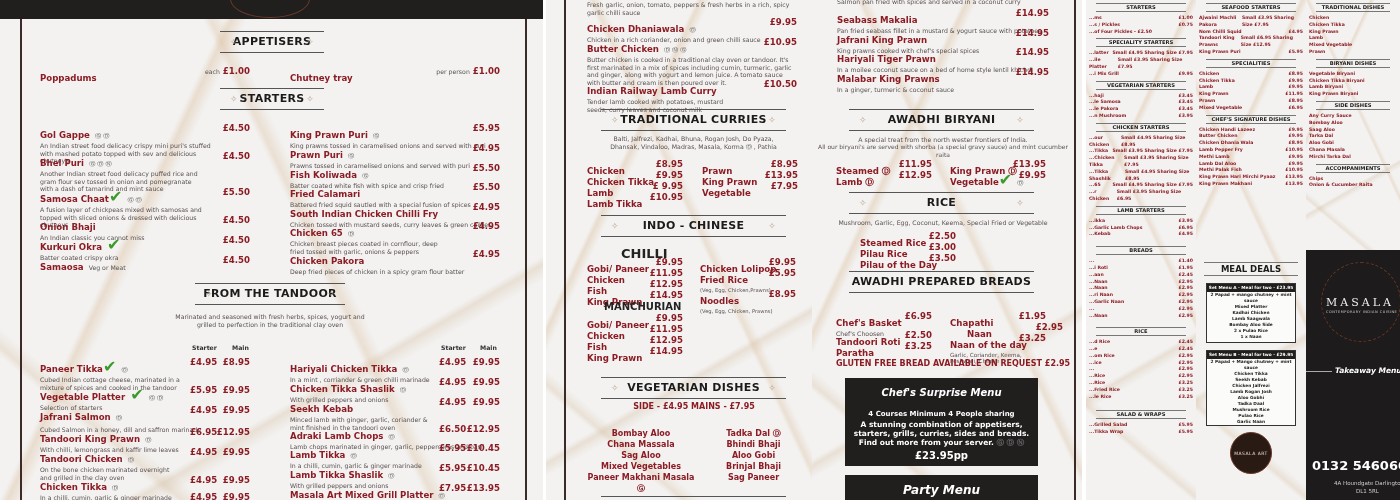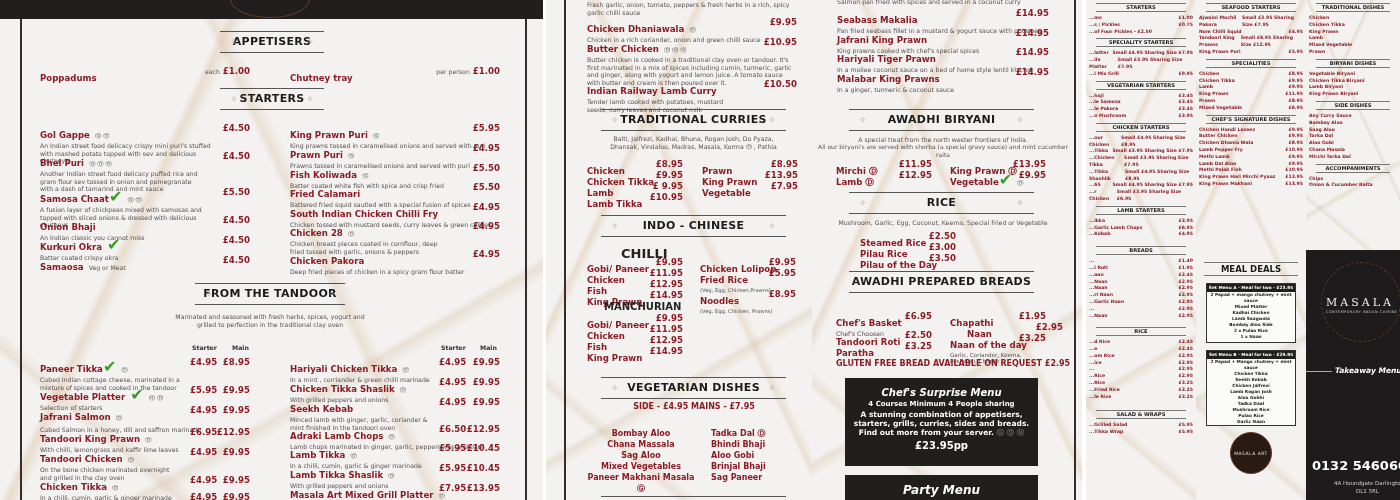--- a/index.html
+++ b/index.html
@@ -66,21 +66,21 @@
   <div class="item" style="left:40px;top:187px;width:210px"><span class="n">Samosa Chaat</span><span class="veg">✔</span> <span class="sm">Ⓖ Ⓓ</span><span class="p" style="right:0">£5.50</span><div class="desc" style="width:175px">A fusion layer of chickpeas mixed with samosas and topped with sliced onions &amp; dressed with delicious chutneys</div></div>
   <div class="item" style="left:40px;top:215px;width:210px"><span class="n">Onion Bhaji</span><span class="p" style="right:0">£4.50</span><div class="desc">An Indian classic you cannot miss</div></div>
   <div class="item" style="left:40px;top:235px;width:210px"><span class="n">Kurkuri Okra</span> <span class="veg">✔</span><span class="p" style="right:0">£4.50</span><div class="desc">Batter coated crispy okra</div></div>
   <div class="item" style="left:40px;top:255px;width:210px"><span class="n">Samaosa</span> <span class="sm">Veg or Meat</span><span class="p" style="right:0">£4.50</span></div>
 
   <div class="item" style="left:290px;top:123px;width:210px"><span class="n">King Prawn Puri</span> <span class="sm">Ⓖ</span><span class="p" style="right:0">£5.95</span><div class="desc">King prawns tossed in caramelised onions and served with puri</div></div>
   <div class="item" style="left:290px;top:143px;width:210px"><span class="n">Prawn Puri</span> <span class="sm">Ⓖ</span><span class="p" style="right:0">£4.95</span><div class="desc">Prawns tossed in caramelised onions and served with puri</div></div>
   <div class="item" style="left:290px;top:163px;width:210px"><span class="n">Fish Koliwada</span> <span class="sm">Ⓖ</span><span class="p" style="right:0">£5.50</span><div class="desc">Batter coated white fish with spice and crisp fried</div></div>
   <div class="item" style="left:290px;top:182px;width:210px"><span class="n">Fried Calamari</span><span class="p" style="right:0">£5.50</span><div class="desc">Battered fried squid sautled with a special fusion of spices</div></div>
   <div class="item" style="left:290px;top:202px;width:210px"><span class="n">South Indian Chicken Chilli Fry</span><span class="p" style="right:0">£4.95</span><div class="desc">Chicken tossed with mustard seeds, curry leaves &amp; green chillies</div></div>
-  <div class="item" style="left:290px;top:221px;width:210px"><span class="n">Chicken 28</span> <span class="sm">Ⓓ</span><span class="p" style="right:0">£4.95</span><div class="desc" style="width:160px">Chicken breast pieces coated in cornflour, deep fried tossed with garlic, onions &amp; peppers</div></div>
+  <div class="item" style="left:290px;top:221px;width:210px"><span class="n">Chicken 65</span> <span class="sm">Ⓓ</span><span class="p" style="right:0">£4.95</span><div class="desc" style="width:160px">Chicken breast pieces coated in cornflour, deep fried tossed with garlic, onions &amp; peppers</div></div>
   <div class="item" style="left:290px;top:249px;width:210px"><span class="n">Chicken Pakora</span><span class="p" style="right:0">£4.95</span><div class="desc">Deep fried pieces of chicken in a spicy gram flour batter</div></div>
 
   <div class="hdr" style="left:195px;top:283px;width:150px;height:22px;font-size:11px;line-height:19px">
     <span class="orn l">✧</span><span>FROM THE TANDOOR</span><span class="orn r">✧</span>
   </div>
   <div class="desc" style="position:absolute;left:165px;top:313px;width:210px;text-align:center">Marinated and seasoned with fresh herbs, spices, yogurt and grilled to perfection in the traditional clay oven</div>
 
   <div class="sm" style="position:absolute;left:192px;top:344px;font-weight:bold;color:#333">Starter</div>
   <div class="sm" style="position:absolute;left:232px;top:344px;font-weight:bold;color:#333">Main</div>
   <div class="sm" style="position:absolute;left:441px;top:344px;font-weight:bold;color:#333">Starter</div>
@@ -142,21 +142,21 @@
 
   <div class="hdr" style="left:55px;top:377px;width:185px;height:22px;font-size:11px;line-height:19px"><span class="orn l">✧</span><span>VEGETARIAN DISHES</span><span class="orn r">✧</span></div>
   <div style="position:absolute;left:0;width:296px;top:402px;text-align:center;font-size:8px;color:#8c1c24;font-weight:bold">SIDE - £4.95 MAINS - £7.95</div>
   <div style="position:absolute;left:40px;top:428px;width:110px;text-align:center;font-size:8px;line-height:11px;color:#8c1c24;font-weight:bold">
     <div>Bombay Aloo</div>
       <div>Chana Massala</div>
       <div>Sag Aloo</div>
       <div>Mixed Vegetables</div>
       <div>Paneer Makhani Masala Ⓖ</div>
   </div>
-  <div style="position:absolute;left:165px;top:428px;width:85px;font-size:8px;line-height:11px;color:#8c1c24;font-weight:bold">
+  <div style="position:absolute;left:165px;top:428px;width:85px;text-align:center;font-size:8px;line-height:11px;color:#8c1c24;font-weight:bold">
     <div>Tadka Dal Ⓓ</div>
       <div>Bhindi Bhaji</div>
       <div>Aloo Gobi</div>
       <div>Brinjal Bhaji</div>
       <div>Sag Paneer</div>
   </div>
   <div style="position:absolute;left:55px;top:496px;width:185px;border-top:1.5px solid #555"></div>
 </div>
 
 <div id="p3" class="panel marble">
@@ -164,21 +164,21 @@
   <div class="desc" style="position:absolute;left:25px;top:-2px;width:210px">Salmon pan fried with spices and served in a coconut curry</div>
   <div class="item" style="left:25px;top:8px;width:212px"><span class="n">Seabass Makalia</span><span class="p" style="right:0">£14.95</span><div class="desc">Pan fried seabass fillet in a mustard &amp; yogurt sauce with potatoes</div></div>
   <div class="item" style="left:25px;top:28px;width:212px"><span class="n">Jafrani King Prawn</span><span class="p" style="right:0">£14.95</span><div class="desc">King prawns cooked with chef's special spices</div></div>
   <div class="item" style="left:25px;top:47px;width:212px"><span class="n">Hariyali Tiger Prawn</span><span class="p" style="right:0">£14.95</span><div class="desc">In a moilee coconut sauce on a bed of home style lentil khichdi</div></div>
   <div class="item" style="left:25px;top:67px;width:212px"><span class="n">Malabar King Prawns</span><span class="p" style="right:0">£14.95</span><div class="desc">In a ginger, turmeric &amp; coconut sauce</div></div>
 
   <div class="hdr" style="left:37px;top:109px;width:185px;height:22px;font-size:11px;line-height:19px"><span class="orn l">✧</span><span>AWADHI BIRYANI</span><span class="orn r">✧</span></div>
   <div class="desc" style="position:absolute;left:0;width:262px;top:136px;text-align:center">A special treat from the north wester frontiers of India.</div>
   <div class="desc" style="position:absolute;left:0;width:262px;top:143px;text-align:center;font-size:6px">All our biryani's are served with shorba (a special gravy sauce) and mint cucumber raita</div>
 
-  <div class="item" style="left:24px;top:159px;width:96px"><span class="n">Mirchi Ⓓ</span><span class="p" style="right:0">£11.95</span></div>
+  <div class="item" style="left:24px;top:159px;width:96px"><span class="n">Steamed Ⓓ</span><span class="p" style="right:0">£11.95</span></div>
   <div class="item" style="left:24px;top:170px;width:96px"><span class="n">Lamb Ⓓ</span><span class="p" style="right:0">£12.95</span></div>
   <div class="item" style="left:138px;top:159px;width:96px"><span class="n">King Prawn Ⓓ</span><span class="p" style="right:0">£13.95</span></div>
   <div class="item" style="left:138px;top:170px;width:96px"><span class="n">Vegetable</span><span class="veg">✔</span> <span class="sm">Ⓓ</span><span class="p" style="right:0">£9.95</span></div>
 
   <div class="hdr" style="left:37px;top:192px;width:185px;height:22px;font-size:11px;line-height:19px"><span class="orn l">✧</span><span>RICE</span><span class="orn r">✧</span></div>
   <div class="desc" style="position:absolute;left:0;width:262px;top:219px;text-align:center">Mushroom, Garlic, Egg, Coconut, Keema, Special Fried or Vegetable</div>
   <div class="item" style="left:48px;top:231px;width:96px"><span class="n">Steamed Rice</span><span class="p" style="right:0">£2.50</span></div>
   <div class="item" style="left:48px;top:242px;width:96px"><span class="n">Pilau Rice</span><span class="p" style="right:0">£3.00</span></div>
   <div class="item" style="left:48px;top:253px;width:96px"><span class="n">Pilau of the Day</span><span class="p" style="right:0">£3.50</span></div>
 
@@ -186,21 +186,21 @@
   <div class="item" style="left:24px;top:311px;width:96px"><span class="n">Chef's Basket</span><span class="p" style="right:0">£6.95</span><div class="desc">Chef's Choosen</div></div>
   <div class="item" style="left:24px;top:330px;width:96px"><span class="n">Tandoori Roti</span><span class="p" style="right:0">£2.50</span></div>
   <div class="item" style="left:24px;top:341px;width:96px"><span class="n">Paratha</span><span class="p" style="right:0">£3.25</span></div>
   <div class="item" style="left:138px;top:311px;width:96px"><span class="n">Chapathi</span><span class="p" style="right:0">£1.95</span></div>
   <div class="item" style="left:155px;top:322px;width:96px"><span class="n">Naan</span><span class="p" style="right:0">£2.95</span></div>
   <div class="item" style="left:138px;top:333px;width:96px"><span class="n">Naan of the day</span><span class="p" style="right:0">£3.25</span><div class="desc" style="font-size:5.6px;line-height:6px">Garlic, Coriander, Keema, Peshwari, Cheese</div></div>
   <div style="position:absolute;left:24px;top:359px;font-size:8px;color:#8c1c24;font-weight:bold;white-space:nowrap">GLUTEN FREE BREAD AVAILABLE ON REQUEST £2.95</div>
 
   <div class="box" style="left:33px;top:378px;width:193px;height:88px">
     <div style="font-size:10px;font-style:italic;font-weight:bold;margin-top:9px">Chef's Surprise Menu</div>
-    <div style="font-size:7px;font-weight:bold;margin-top:2px">4 Courses Minimum 4 People sharing</div>
+    <div style="font-size:7px;font-weight:bold;margin-top:12px">4 Courses Minimum 4 People sharing</div>
     <div style="font-size:7.5px;font-weight:bold;line-height:9px;margin:2px 8px 0"><span>A stunning combination of appetisers, starters, grills, curries, sides and breads. Find out more from your server.</span> <span style="color:#666">Ⓖ Ⓓ Ⓝ</span></div>
     <div style="font-size:10px;font-weight:bold;margin-top:3px">£23.95pp</div>
   </div>
   <div class="box" style="left:33px;top:475px;width:193px;height:30px">
     <div style="font-size:12px;font-style:italic;font-weight:bold;margin-top:8px">Party Menu</div>
   </div>
 </div>
 
 <div class="gap" style="left:1082px;width:4px"></div>
 

